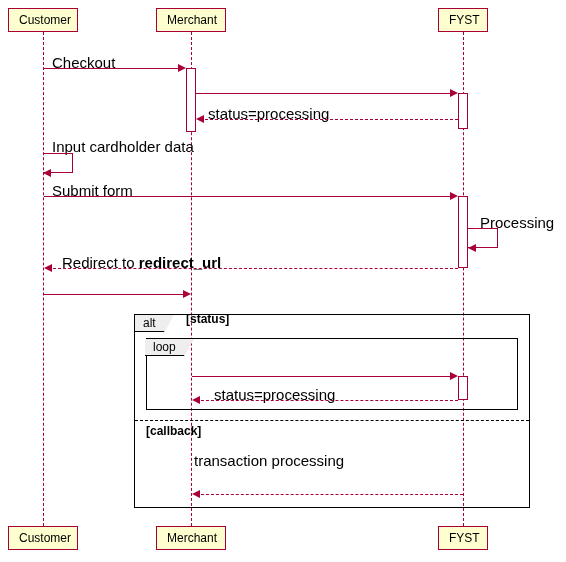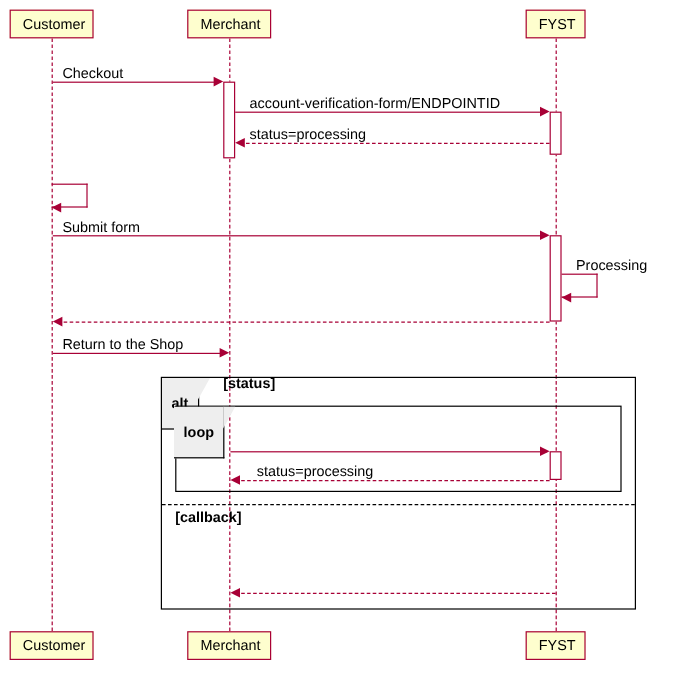--- a/index.html
+++ b/index.html
@@ -1,27 +1,27 @@
 <!DOCTYPE html>
 <html><head>
 <meta charset="utf-8">
 <style>
 *{box-sizing:border-box}
 body{margin:0;font-family:sans-serif;font-size:12px;background:#fff}
 .canvas{position:relative;width:566px;height:562px}
 .actor{position:absolute;background:#fefece;border:1.5px solid #a80036;padding:4px 10px;text-align:center}
 .lifeline{position:absolute;width:1px;border-left:1px dashed #a80036}
 .activation{position:absolute;width:10px;background:#fff;border:1px solid #a80036}
-.msg{position:absolute;font-size:12px;white-space:nowrap}
+.msg{position:absolute;font-size:15px;white-space:nowrap}
 .arrow-line{position:absolute;height:1px;background:#a80036}
 .arrow-dash{position:absolute;height:0;border-top:1px dashed #a80036}
 .arrow-head-r{position:absolute;width:0;height:0;border-top:4px solid transparent;border-bottom:4px solid transparent;border-left:8px solid #a80036}
 .arrow-head-l{position:absolute;width:0;height:0;border-top:4px solid transparent;border-bottom:4px solid transparent;border-right:8px solid #a80036}
 .fragbox{position:absolute;border:1.5px solid #000;background:transparent}
-.fraglabel{position:absolute;background:#eee;border:1px solid #000;border-top:none;border-left:none;padding:14px 8px;font-weight:bold;font-size:12px}
+.fraglabel{position:absolute;background:#eee;border:1px solid #000;border-top:none;border-left:none;padding:1px 8px;font-weight:normal;font-size:12px}
 .fraglabel:after{content:"";position:absolute;right:-10px;top:0;width:0;height:0;border-top:18px solid #eee;border-right:10px solid transparent}
 .fragcond{position:absolute;font-weight:bold;font-size:12px}
 .divider{position:absolute;height:0;border-top:1px dashed #000}
 .selfcall{position:absolute;width:30px;height:20px;border:1px solid #a80036;border-left:none}
 </style>
 </head>
 <body>
 
 <div class="canvas">
 
@@ -35,63 +35,64 @@
 
 <div class="activation" style="left:186px;top:68px;height:64px"></div>
 <div class="activation" style="left:458px;top:93px;height:36px"></div>
 <div class="activation" style="left:458px;top:196px;height:72px"></div>
 <div class="activation" style="left:458px;top:376px;height:24px"></div>
 
 <div class="msg" style="left:52px;top:54px">Checkout</div>
 <div class="arrow-line" style="left:44px;top:68px;width:140px"></div>
 <div class="arrow-head-r" style="left:178px;top:64px"></div>
 
-<div class="msg" style="left:208px;top:79px">account-verification-form/ENDPOINTID</div>
 <div class="arrow-line" style="left:196px;top:93px;width:260px"></div>
 <div class="arrow-head-r" style="left:450px;top:89px"></div>
 
 <div class="msg" style="left:208px;top:105px">status=processing</div>
 <div class="arrow-dash" style="left:200px;top:119px;width:258px"></div>
 <div class="arrow-head-l" style="left:196px;top:115px"></div>
 
+<div class="msg" style="left:52px;top:138px">Input cardholder data</div>
 <div class="selfcall" style="left:43px;top:153px"></div>
 <div class="arrow-head-l" style="left:43px;top:169px"></div>
 
 <div class="msg" style="left:52px;top:182px">Submit form</div>
 <div class="arrow-line" style="left:44px;top:196px;width:412px"></div>
 <div class="arrow-head-r" style="left:450px;top:192px"></div>
 
 <div class="msg" style="left:480px;top:214px">Processing</div>
 <div class="selfcall" style="left:468px;top:228px"></div>
 <div class="arrow-head-l" style="left:468px;top:244px"></div>
 
+<div class="msg" style="left:62px;top:254px"><span>Redirect to </span><b>redirect_url</b></div>
 <div class="arrow-dash" style="left:48px;top:268px;width:410px"></div>
 <div class="arrow-head-l" style="left:44px;top:264px"></div>
 
-<div class="msg" style="left:52px;top:280px">Return to the Shop</div>
 <div class="arrow-line" style="left:44px;top:294px;width:145px"></div>
 <div class="arrow-head-r" style="left:183px;top:290px"></div>
 
 <div class="fragbox" style="left:134px;top:314px;width:396px;height:194px"></div>
 <div class="fraglabel" style="left:135px;top:315px">alt</div>
 <div class="fragcond" style="left:186px;top:312px">[status]</div>
 
 <div class="fragbox" style="left:146px;top:338px;width:372px;height:72px"></div>
 <div class="fraglabel" style="left:145px;top:339px">loop</div>
 
 <div class="arrow-line" style="left:192px;top:376px;width:264px"></div>
 <div class="arrow-head-r" style="left:450px;top:372px"></div>
 
 <div class="msg" style="left:214px;top:386px">status=processing</div>
 <div class="arrow-dash" style="left:196px;top:400px;width:262px"></div>
 <div class="arrow-head-l" style="left:192px;top:396px"></div>
 
 <div class="divider" style="left:135px;top:420px;width:394px"></div>
 <div class="fragcond" style="left:146px;top:424px">[callback]</div>
 
+<div class="msg" style="left:194px;top:452px">transaction processing</div>
 
 <div class="arrow-dash" style="left:196px;top:494px;width:267px"></div>
 <div class="arrow-head-l" style="left:192px;top:490px"></div>
 
 <div class="actor" style="left:8px;top:526px;width:70px">Customer</div>
 <div class="actor" style="left:156px;top:526px;width:70px">Merchant</div>
 <div class="actor" style="left:438px;top:526px;width:50px">FYST</div>
 
 </div>
 

